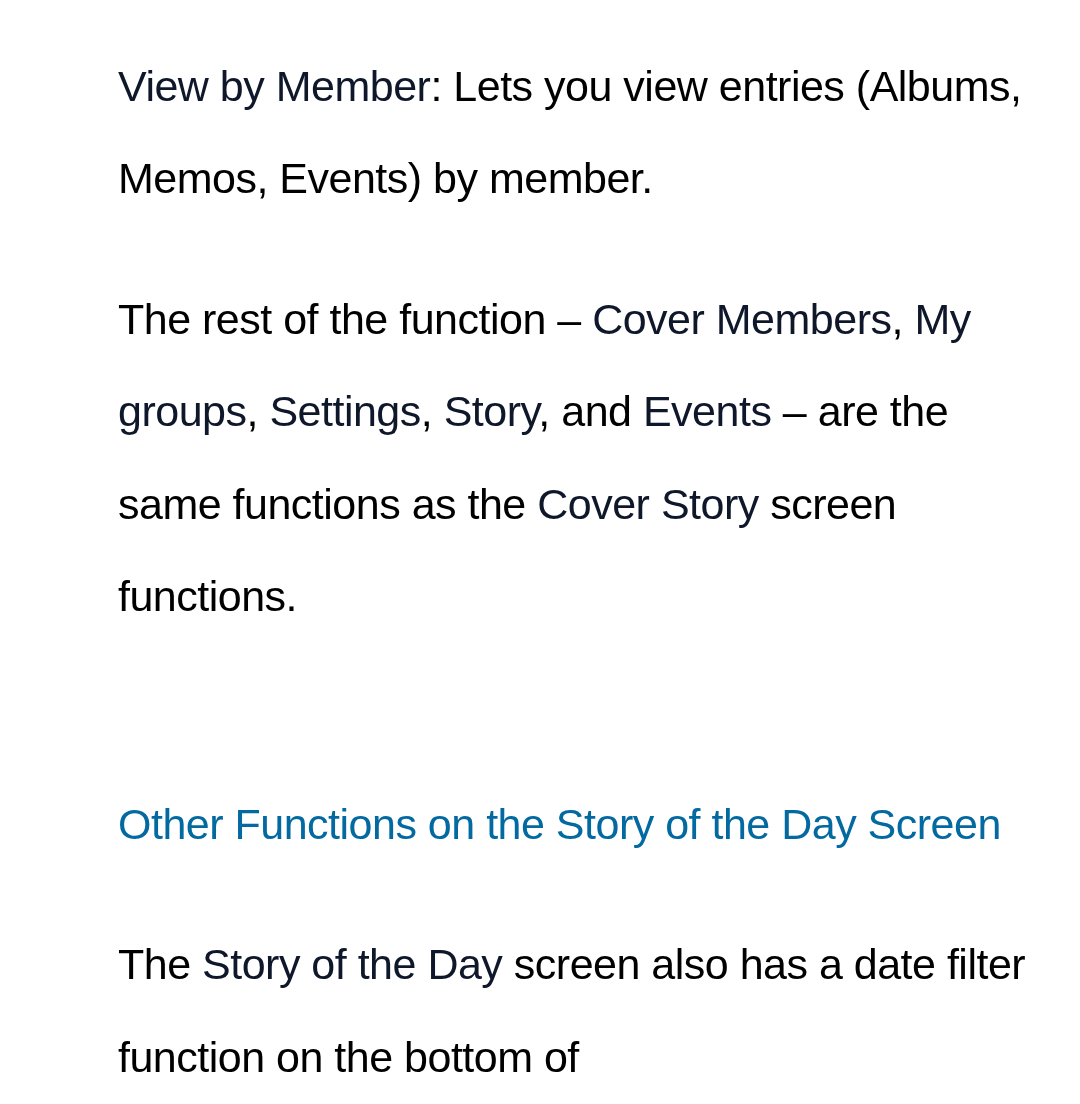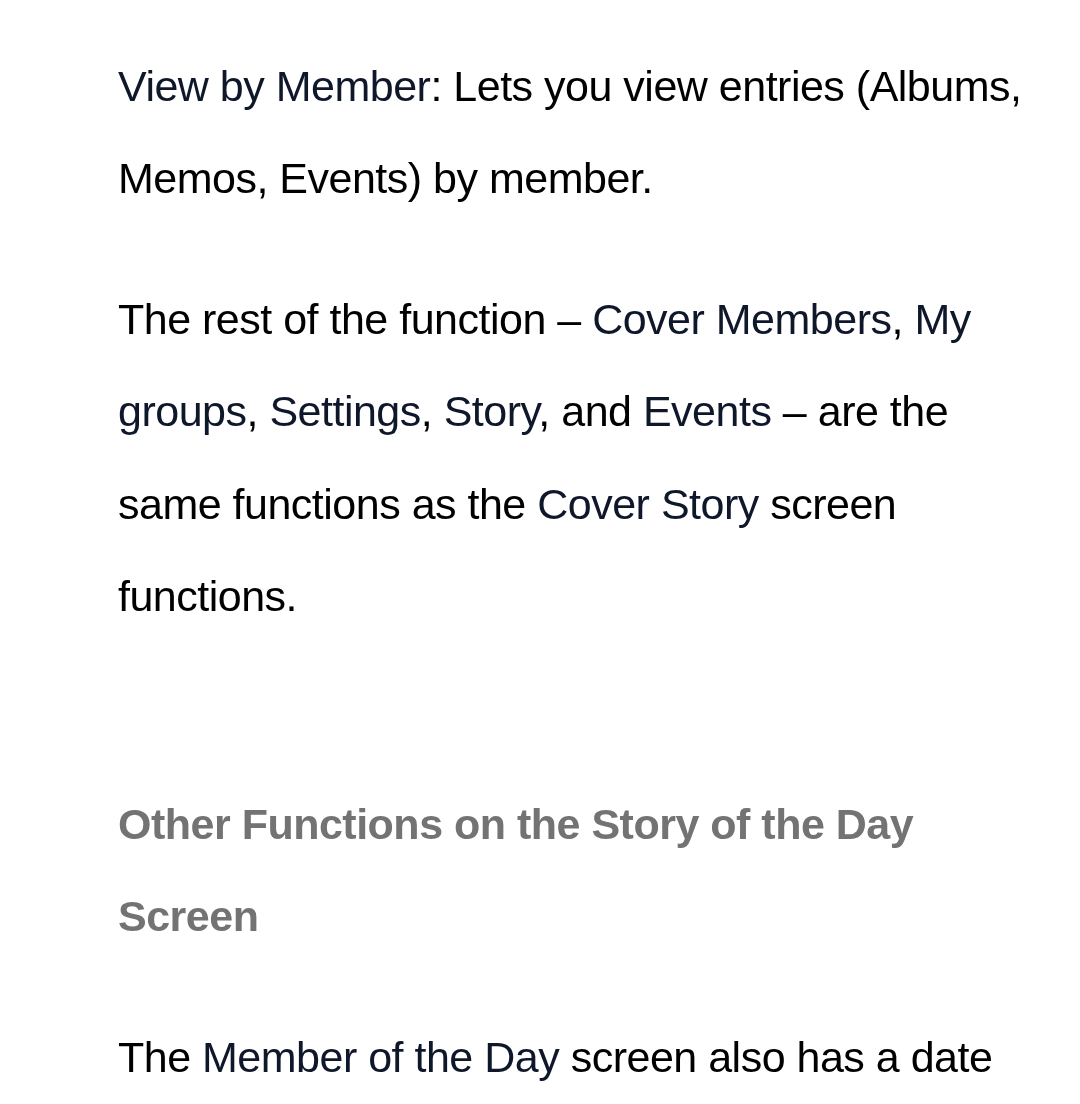--- a/index.html
+++ b/index.html
@@ -20,24 +20,24 @@
       line-height: 2.15;
       color: #000000;
       letter-spacing: -0.5px;
     }
     .paragraph {
       margin-bottom: 48px;
     }
     .heading {
       font-size: 43px;
       line-height: 2.15;
-      color: #737373;
+      color: #0369a1;
       margin-top: 135px;
       margin-bottom: 48px;
-      font-weight: 700;
+      font-weight: 400;
       letter-spacing: -0.5px;
     }
     .link {
       color: #0f172a;
     }
   </style>
 </head>
 <body>
 
 <div class="content">
@@ -46,16 +46,16 @@
     <span class="link">View by Member</span><span>: Lets you view entries (Albums, Memos, Events) by member.</span>
   </p>
 
   <p class="paragraph">
     <span>The rest of the function – </span><span class="link">Cover Members</span><span>, </span><span class="link">My groups</span><span>, </span><span class="link">Settings</span><span>, </span><span class="link">Story</span><span>, and </span><span class="link">Events</span><span> – are the same functions as the </span><span class="link">Cover Story</span><span> screen functions.</span>
   </p>
 
   <h2 class="heading">Other Functions on the Story of the Day Screen</h2>
 
   <p class="paragraph">
-    <span>The </span><span class="link">Member of the Day</span><span> screen also has a date filter function on the bottom of</span>
+    <span>The </span><span class="link">Story of the Day</span><span> screen also has a date filter function on the bottom of</span>
   </p>
 
 </div>
 
 </body></html>

